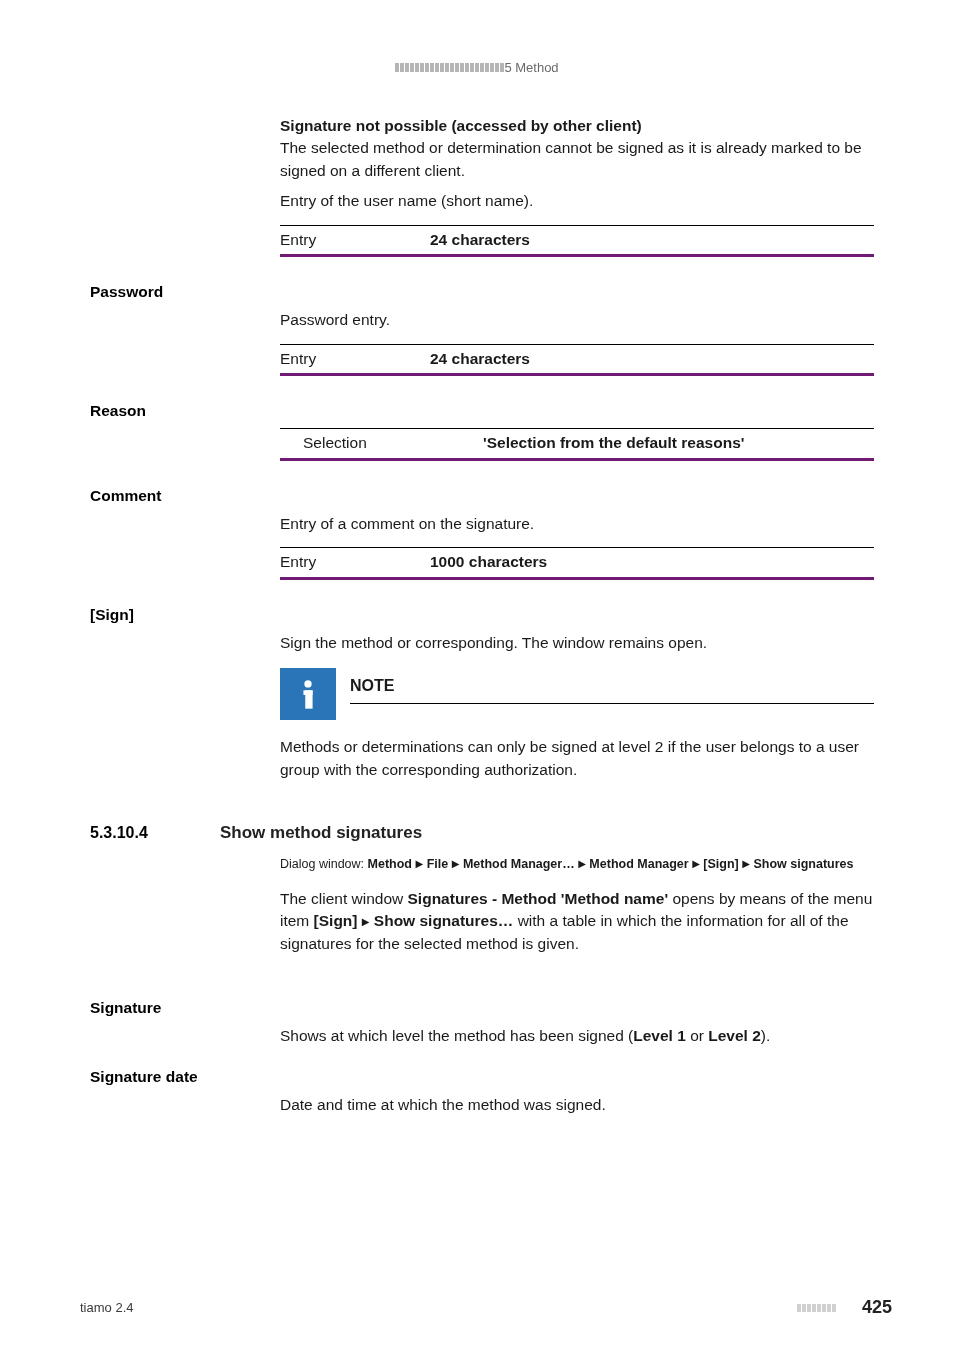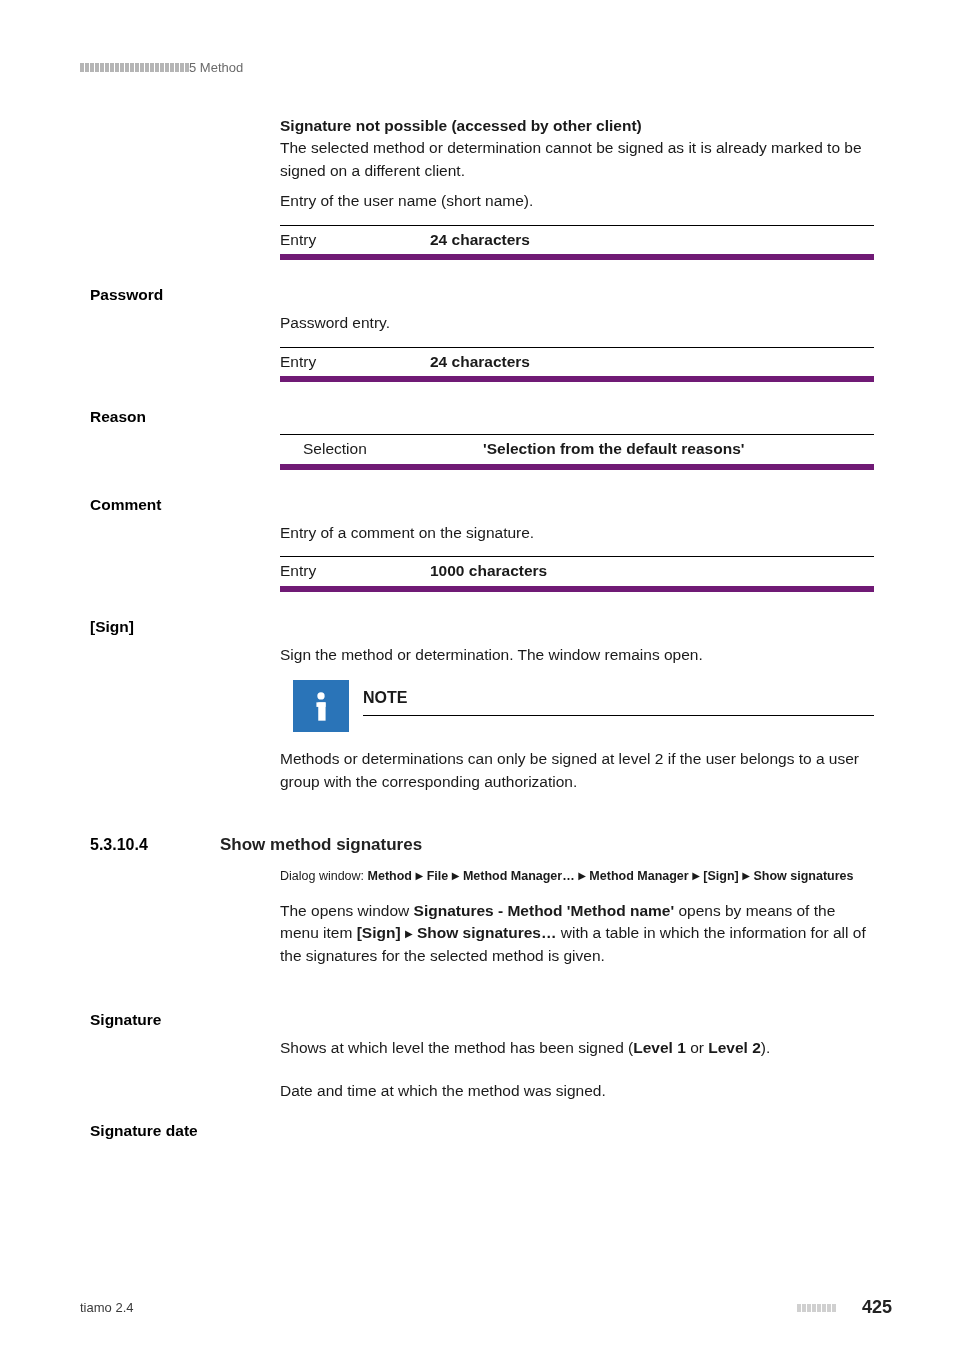--- a/index.html
+++ b/index.html
@@ -1,33 +1,33 @@
 <!DOCTYPE html>
 <html><head>
 <meta charset="utf-8">
 <style>
   * { box-sizing: border-box; margin: 0; padding: 0; }
   html, body { width: 954px; background: #fff; font-family: "Segoe UI", "Helvetica Neue", Arial, sans-serif; color: #000; }
   .page { width: 954px; min-height: 1350px; padding: 60px 80px 40px 80px; position: relative; }
-  .header { display: flex; justify-content: flex-start; align-items: center; margin-bottom: 40px; font-size: 13px; color: #6a6a6a; }
+  .header { display: flex; justify-content: center; align-items: center; margin-bottom: 40px; font-size: 13px; color: #6a6a6a; }
   .header-ticks { display: flex; gap: 1px; }
   .tick { display: inline-block; width: 4px; height: 9px; background: #b5b5b5; }
   .main { margin-left: 10px; }
   .term-block { display: flex; margin-bottom: 8px; }
   .term-label-col { width: 190px; flex: 0 0 190px; padding-right: 12px; }
   .term-label { font-weight: 700; font-size: 15.5px; }
   .term-body { flex: 1; font-size: 15.5px; line-height: 1.45; color: #1a1a1a; }
   .term-body .heading { font-weight: 700; }
   .para { margin-bottom: 12px; }
-  .entry-row { display: flex; border-top: 1px solid #000; border-bottom: 6px solid #701a75; padding: 3px 0; margin-bottom: 18px; justify-content: center; }
+  .entry-row { display: flex; border-top: 1px solid #000; border-bottom: 3px solid #701a75; padding: 3px 0; margin-bottom: 18px; justify-content: center; }
   .entry-row .col1 { width: 150px; }
   .entry-row .col2 { flex: 1; font-weight: 700; }
   .entry-row.sel .col2 { font-weight: 700; }
   .note-box { margin: 14px 0 22px 0; }
-  .note-head { display: flex; align-items: stretch; margin-left: 13px; }
+  .note-head { display: flex; align-items: stretch; }
   .note-icon { width: 56px; height: 52px; background: #2a74b8; display: flex; align-items: center; justify-content: center; flex: 0 0 56px; }
   .note-icon svg { width: 22px; height: 30px; fill: #fff; }
   .note-title-wrap { flex: 1; padding: 6px 0 0 14px; }
   .note-title { font-weight: 700; font-size: 16px; border-bottom: 1.5px solid #000; padding-bottom: 6px; }
   .note-body { margin-top: 16px; font-size: 15.5px; line-height: 1.45; }
   .section-row { display: flex; align-items: baseline; margin-top: 20px; margin-bottom: 6px; }
   .section-num { font-weight: 700; font-size: 16px; width: 130px; }
   .section-title { font-weight: 700; font-size: 17px; color: #222; }
   .dialog-path { font-size: 12.5px; line-height: 1.5; margin: 6px 0 14px 0; }
   .dialog-path .b { font-weight: 700; }
@@ -136,21 +136,21 @@
       </div>
     </div>
 
     <div class="term-block">
       <div class="term-label-col"><span class="term-label">[Sign]</span></div>
       <div class="term-body"></div>
     </div>
     <div class="term-block">
       <div class="term-label-col"></div>
       <div class="term-body">
-        <div class="para">Sign the method or determination. The window remains open.</div>
+        <div class="para">Sign the method or corresponding. The window remains open.</div>
 
         <div class="note-box">
           <div class="note-head">
             <div class="note-icon">
               <svg viewBox="0 0 24 32">
                   <circle cx="12" cy="5" r="4"></circle>
                   <rect x="7" y="12" width="10" height="5"></rect>
                   <rect x="9" y="12" width="8" height="20"></rect>
                 </svg>
             </div>
@@ -168,47 +168,47 @@
       <div class="section-title">Show method signatures</div>
     </div>
 
     <div class="term-block">
       <div class="term-label-col"></div>
       <div class="term-body">
         <div class="dialog-path">
           <span>Dialog window: </span><span class="b">Method</span> <span class="tri">▶</span> <span class="b">File</span> <span class="tri">▶</span> <span class="b">Method Manager…</span> <span class="tri">▶</span> <span class="b">Method Manager</span> <span class="tri">▶</span> <span class="b">[Sign]</span> <span class="tri">▶</span> <span class="b">Show signatures</span>
         </div>
         <div class="para">
-          <span>The opens window </span><b>Signatures - Method 'Method name'</b><span> opens by means of the menu item </span><b>[Sign]</b> <span class="tri">▶</span> <b>Show signatures…</b><span> with a table in which the information for all of the signatures for the selected method is given.</span>
+          <span>The client window </span><b>Signatures - Method 'Method name'</b><span> opens by means of the menu item </span><b>[Sign]</b> <span class="tri">▶</span> <b>Show signatures…</b><span> with a table in which the information for all of the signatures for the selected method is given.</span>
         </div>
       </div>
     </div>
 
     <div class="term-block" style="margin-top:32px;">
       <div class="term-label-col"><span class="term-label">Signature</span></div>
       <div class="term-body"></div>
     </div>
     <div class="term-block">
       <div class="term-label-col"></div>
       <div class="term-body">
         <div class="para">
           <span>Shows at which level the method has been signed (</span><b>Level 1</b><span> or </span><b>Level 2</b><span>).</span>
         </div>
       </div>
     </div>
 
-    <div class="term-block">
-      <div class="term-label-col"></div>
-      <div class="term-body">
-        <div class="para">Date and time at which the method was signed.</div>
-      </div>
-    </div>
     <div class="term-block" style="margin-top:6px;">
       <div class="term-label-col"><span class="term-label">Signature date</span></div>
       <div class="term-body"></div>
+    </div>
+    <div class="term-block">
+      <div class="term-label-col"></div>
+      <div class="term-body">
+        <div class="para">Date and time at which the method was signed.</div>
+      </div>
     </div>
 
   </div>
 
   <div class="footer">
     <div>tiamo 2.4</div>
     <div class="footer-right">
       <div class="footer-ticks">
         <span class="tick2"></span>
           <span class="tick2"></span>

